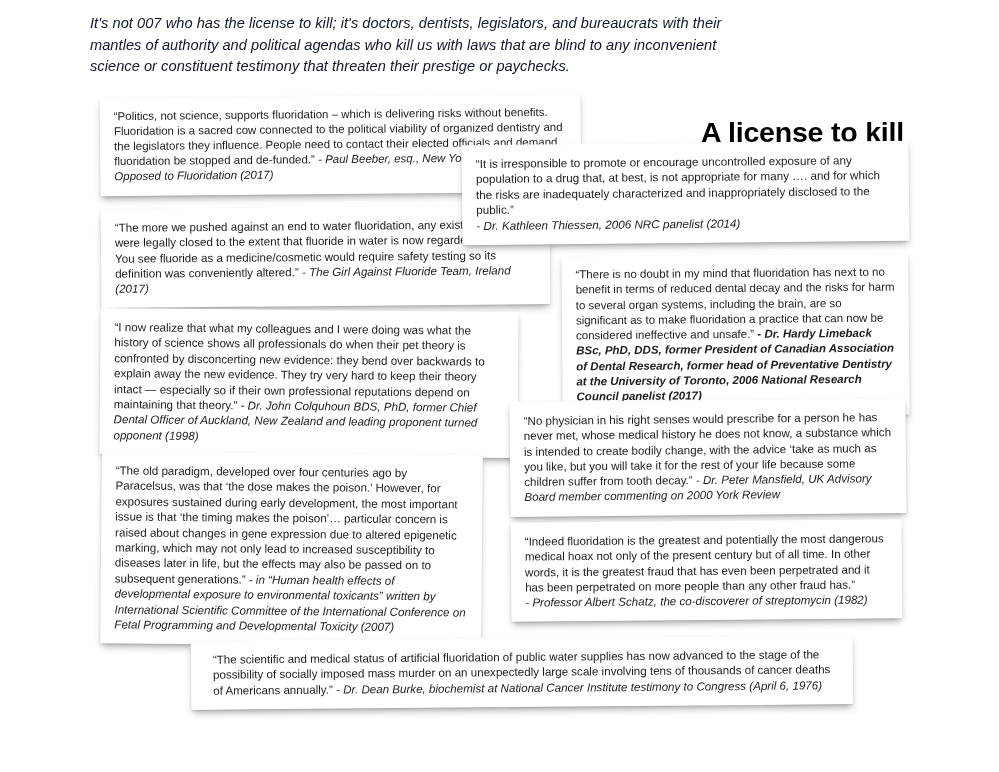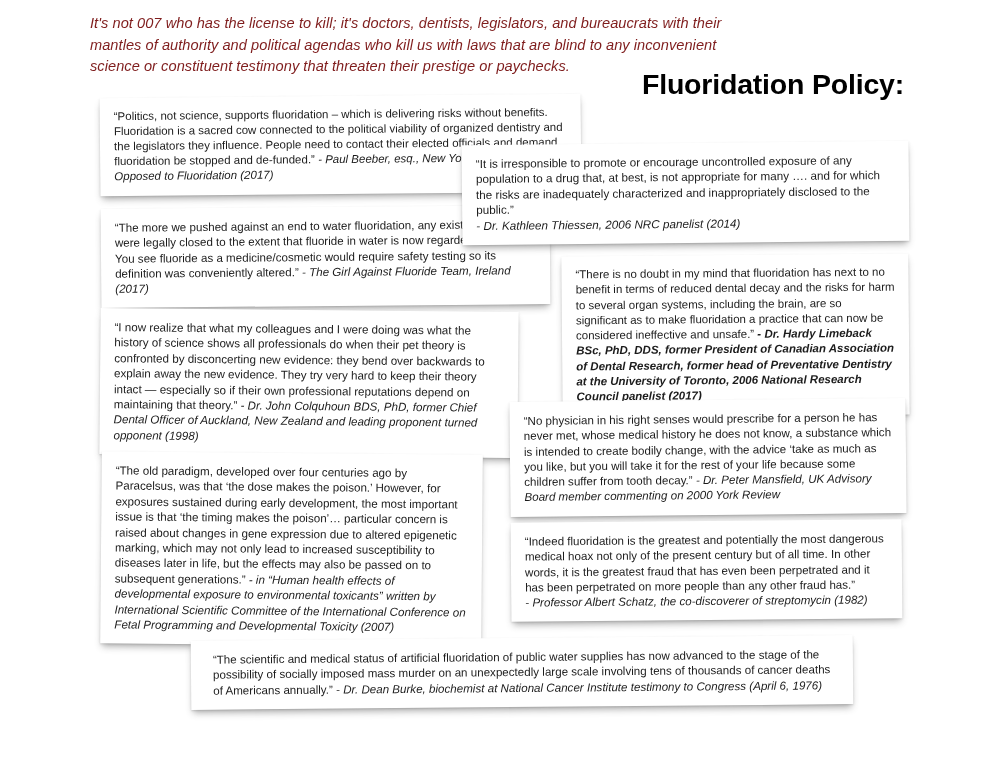--- a/index.html
+++ b/index.html
@@ -25,21 +25,21 @@
 
   
   #intro {
     position: absolute;
     left: 90px;
     top: 13px;
     width: 680px;
     font-style: italic;
     font-size: 14.6px;
     line-height: 21.5px;
-    color: #7f1d1d;
+    color: #0f172a;
     letter-spacing: 0.05px;
   }
 
   
   #title {
     position: absolute;
     right: 95px;
     top: 68px;
     width: 430px;
     text-align: right;
@@ -98,21 +98,20 @@
   #card-burke      { font-size: 11.6px; line-height: 15.3px; padding-left: 22px; }
 </style>
 </head>
 <body>
 
 <div id="stage">
 
   <div id="intro">It's not 007 who has the license to kill; it's doctors, dentists, legislators, and bureaucrats with their mantles of authority and political agendas who kill us with laws that are blind to any inconvenient science or constituent testimony that threaten their prestige or paychecks.</div>
 
   <div id="title">
-    <span>Fluoridation Policy:</span>
     <span class="line2">A license to kill</span>
   </div>
 
   <div class="card" id="card-beeber">
     <p><span>“Politics, not science, supports fluoridation – which is delivering risks without benefits. Fluoridation is a sacred cow connected to the political viability of organized dentistry and the legislators they influence. People need to contact their elected officials and demand fluoridation be stopped and de-funded.”</span><span class="attrib"> - Paul Beeber, esq., New York State Coalition Opposed to Fluoridation (2017)</span></p>
   </div>
 
   <div class="card" id="card-girl">
     <p><span>“The more we pushed against an end to water fluoridation, any existing loop holes were legally closed to the extent that fluoride in water is now regarded as a food! You see fluoride as a medicine/cosmetic would require safety testing so its definition was conveniently altered.”</span><span class="attrib"> - The Girl Against Fluoride Team, Ireland (2017)</span></p>
   </div>

